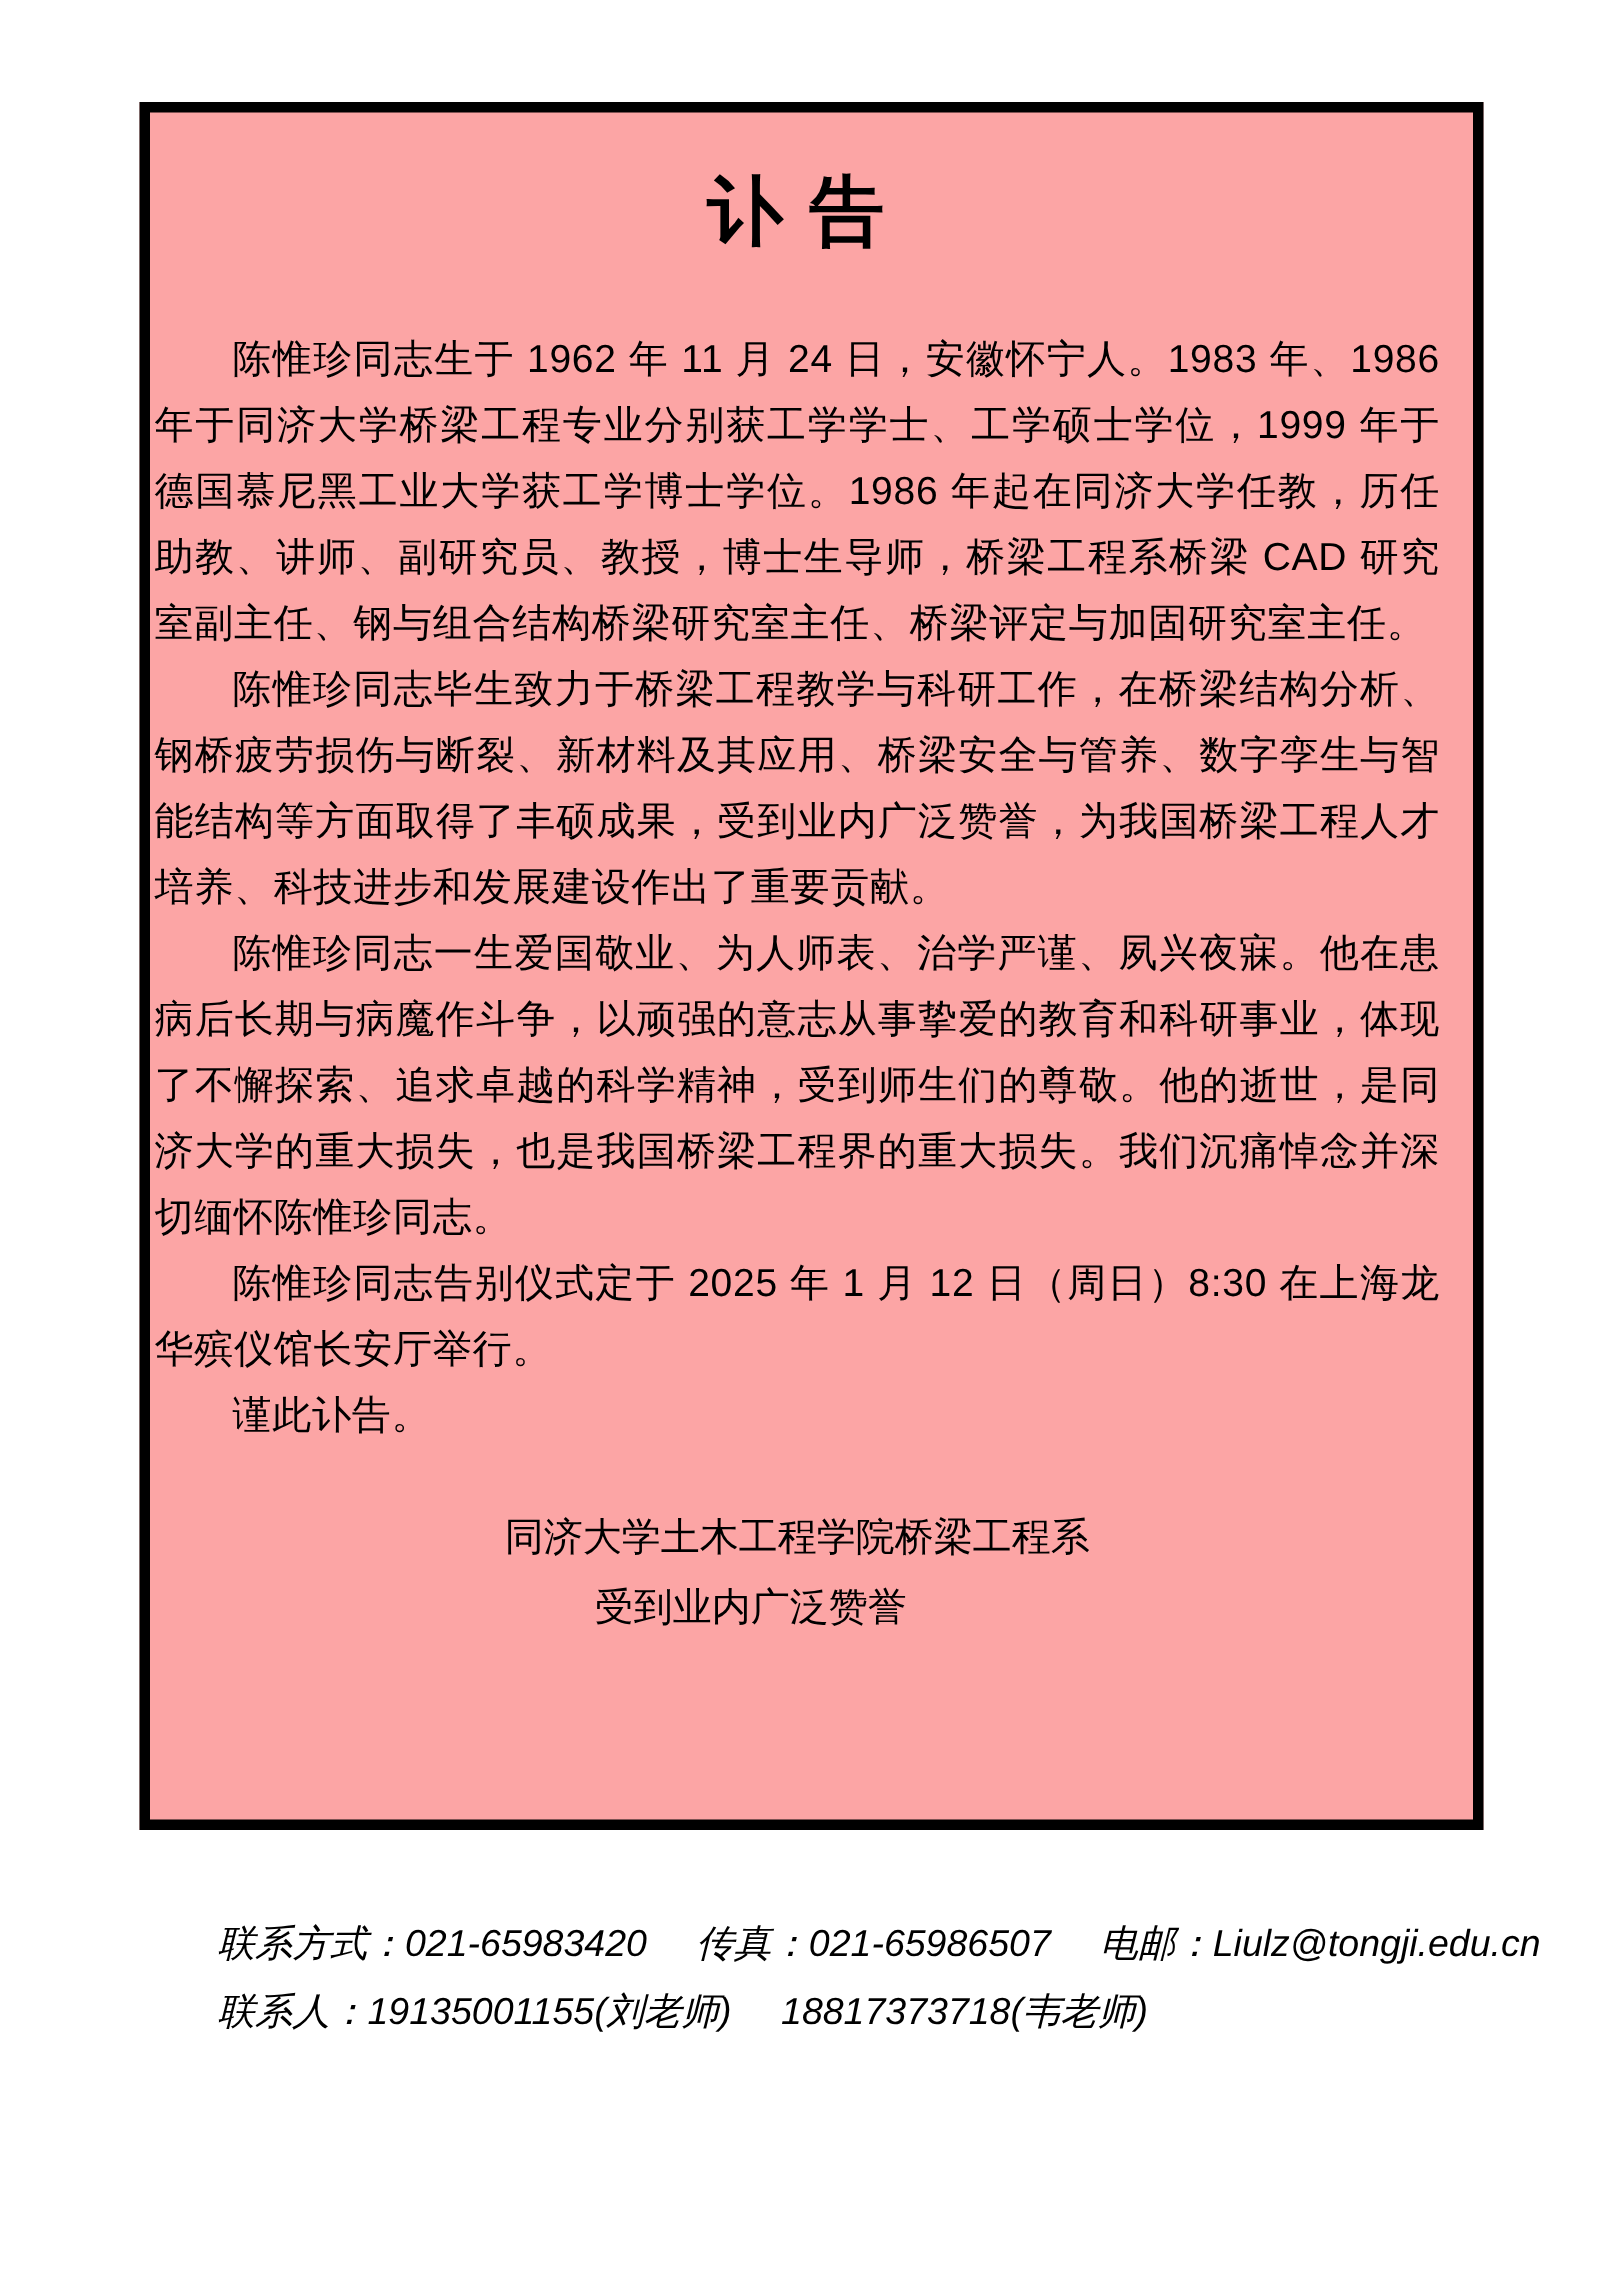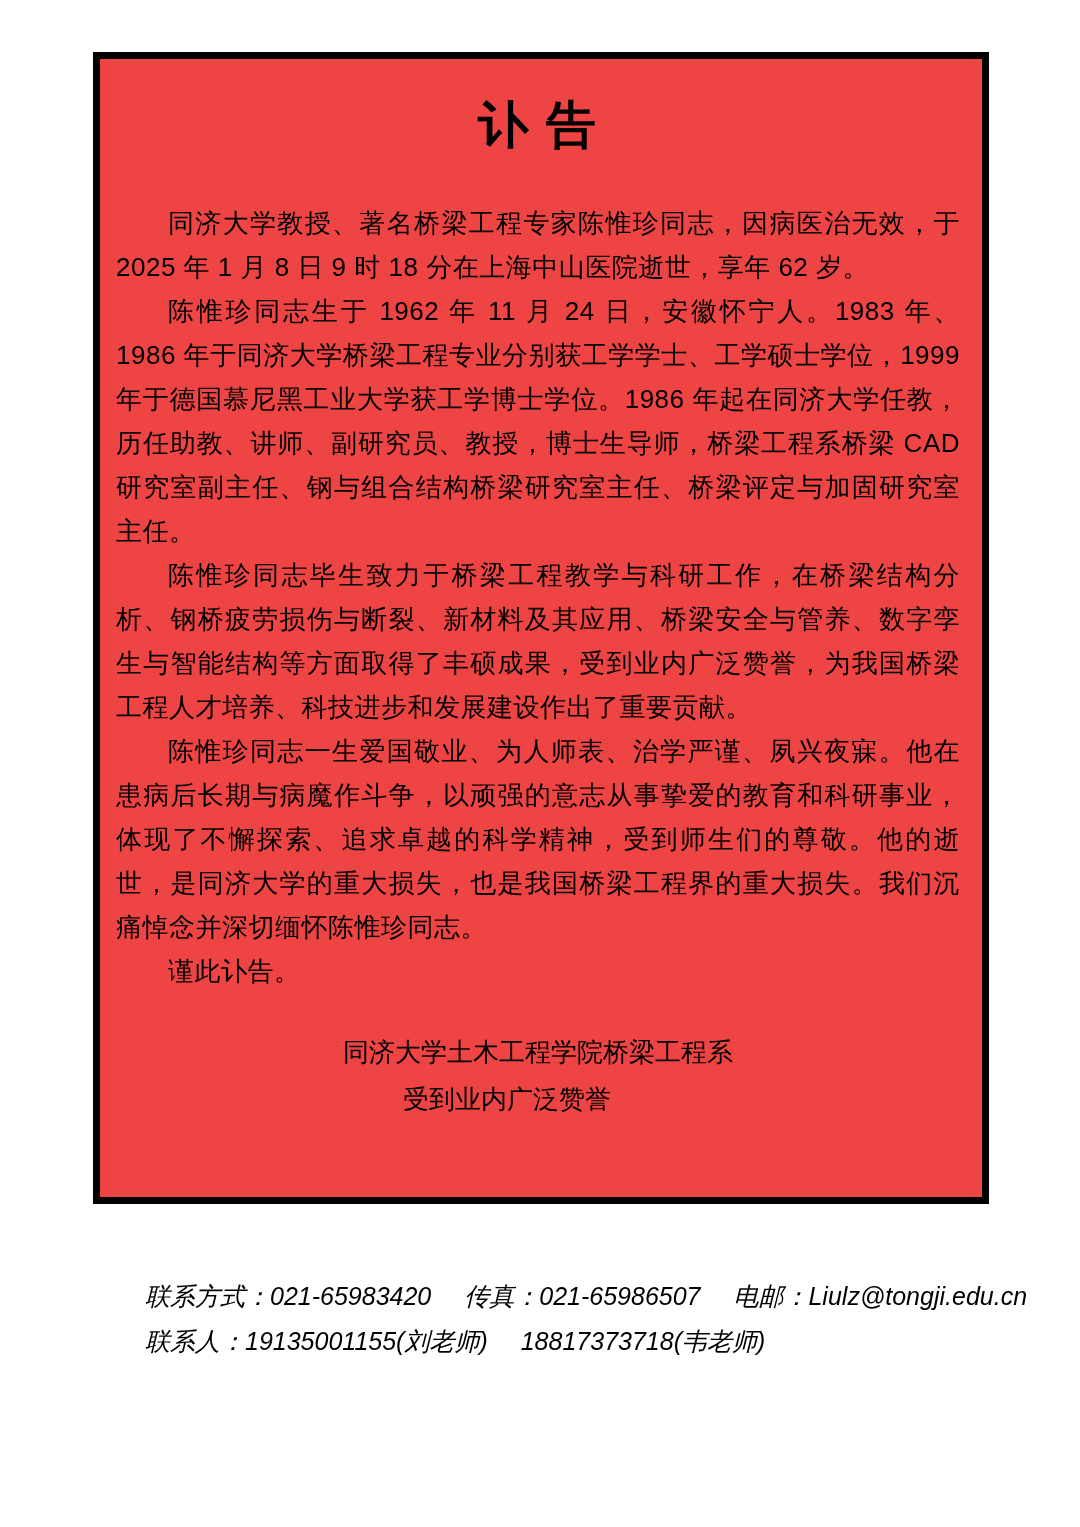--- a/index.html
+++ b/index.html
@@ -10,27 +10,27 @@
     position: relative;
     width: 1080px;
     height: 1527px;
     background: #ffffff;
     color: #000000;
     font-family: "Liberation Sans", "DejaVu Sans", sans-serif;
   }
   .notice-box {
     position: absolute;
     left: 93px;
-    top: 52px;
+    top: 68px;
     width: 896px;
     height: 1152px;
     box-sizing: border-box;
     border: 7px solid #000000;
-    padding: 36px 22px 0 16px;
-    background: #ef4444;
+    padding: 36px 22px 0 3px;
+    background: #fca5a5;
   }
   .notice-title {
     margin: 0 0 46px 0;
     text-align: center;
     font-size: 50px;
     line-height: 60px;
     font-weight: bold;
     letter-spacing: 2px;
   }
   .notice-body p {
@@ -62,24 +62,24 @@
   .contact-seg { margin-right: 26px; font-style: italic; }
   .contact-seg:last-child { margin-right: 0; text-align: center; }
 </style>
 </head>
 <body>
 
 <div class="notice-box">
   <h1 class="notice-title">讣 告</h1>
 
   <div class="notice-body">
-    <p>同济大学教授、著名桥梁工程专家陈惟珍同志，因病医治无效，于 2025 年 1 月 8 日 9 时 18 分在上海中山医院逝世，享年 62 岁。</p>
     <p>陈惟珍同志生于 1962 年 11 月 24 日，安徽怀宁人。1983 年、1986 年于同济大学桥梁工程专业分别获工学学士、工学硕士学位，1999 年于德国慕尼黑工业大学获工学博士学位。1986 年起在同济大学任教，历任助教、讲师、副研究员、教授，博士生导师，桥梁工程系桥梁 CAD 研究室副主任、钢与组合结构桥梁研究室主任、桥梁评定与加固研究室主任。</p>
     <p>陈惟珍同志毕生致力于桥梁工程教学与科研工作，在桥梁结构分析、钢桥疲劳损伤与断裂、新材料及其应用、桥梁安全与管养、数字孪生与智能结构等方面取得了丰硕成果，受到业内广泛赞誉，为我国桥梁工程人才培养、科技进步和发展建设作出了重要贡献。</p>
     <p>陈惟珍同志一生爱国敬业、为人师表、治学严谨、夙兴夜寐。他在患病后长期与病魔作斗争，以顽强的意志从事挚爱的教育和科研事业，体现了不懈探索、追求卓越的科学精神，受到师生们的尊敬。他的逝世，是同济大学的重大损失，也是我国桥梁工程界的重大损失。我们沉痛悼念并深切缅怀陈惟珍同志。</p>
+    <p>陈惟珍同志告别仪式定于 2025 年 1 月 12 日（周日）8:30 在上海龙华殡仪馆长安厅举行。</p>
     <p>谨此讣告。</p>
   </div>
 
   <div class="signature-block">
     <div class="signature-org">同济大学土木工程学院桥梁工程系</div>
     <div class="signature-date">受到业内广泛赞誉</div>
   </div>
 </div>
 
 <div class="contact-block">

